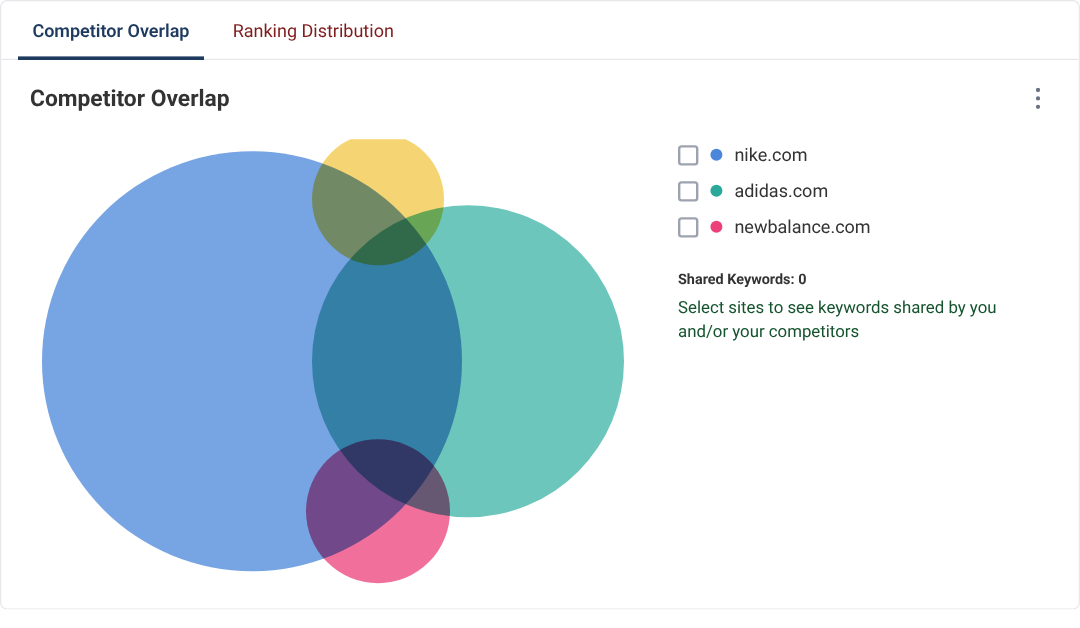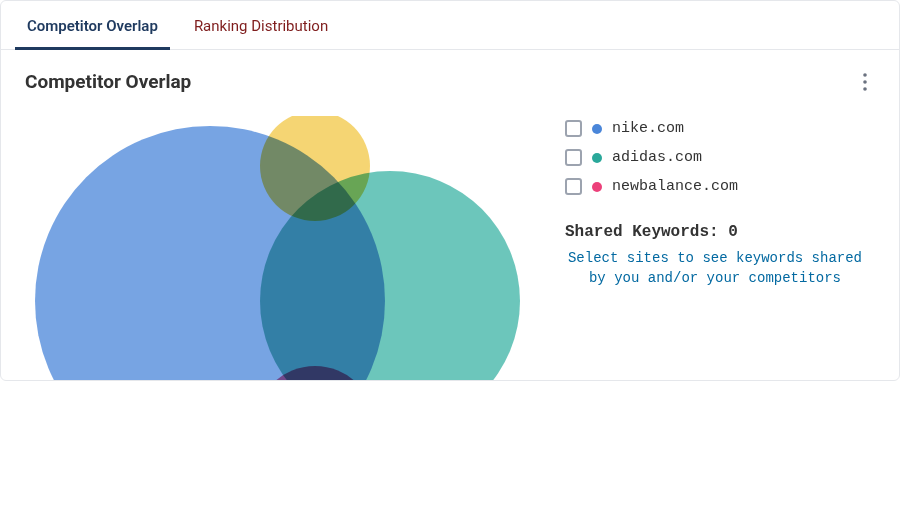--- a/index.html
+++ b/index.html
@@ -3,21 +3,21 @@
   <meta charset="utf-8">
   <style>
     * { box-sizing: border-box; margin: 0; padding: 0; }
     body {
       font-family: -apple-system, BlinkMacSystemFont, "Segoe UI", Roboto, Helvetica, Arial, sans-serif;
       background: #fff;
       color: #333;
     }
     .card {
       width: 900px;
-      height: 381px;
+      height: 508px;
       border: 1px solid #e5e7eb;
       border-radius: 6px;
       background: #fff;
       position: relative;
       overflow: hidden;
     }
     .tabs {
       display: flex;
       border-bottom: 1px solid #e5e7eb;
       padding: 0 8px;
@@ -76,21 +76,20 @@
     }
     .chart-area {
       flex: 0 0 520px;
       position: relative;
     }
     .chart-area svg { display: block; }
     .side-panel {
       flex: 1;
       padding-left: 20px;
       padding-top: 4px;
-      font-family: Liberation Mono, monospace;
     }
     .legend-list {
       display: flex;
       flex-direction: column;
       gap: 12px;
     }
     .legend-item {
       display: flex;
       align-items: center;
       gap: 10px;
@@ -108,31 +107,30 @@
       flex-shrink: 0;
     }
     .legend-label {
       font-size: 15px;
       color: #333;
     }
     .shared-block {
       margin-top: 28px;
     }
     .shared-title {
-      font-size: 16px;
+      font-size: 12px;
       font-weight: 700;
       color: #333;
     }
     .shared-desc {
       font-size: 14px;
-      color: #0369a1;
+      color: #14532d;
       margin-top: 8px;
       line-height: 1.4;
       max-width: 300px;
-      text-align: center;
     }
   </style>
 </head>
 <body>
 
 <div class="card">
 
   <div class="tabs">
     <div class="tab active">
       <span>Competitor Overlap</span>

